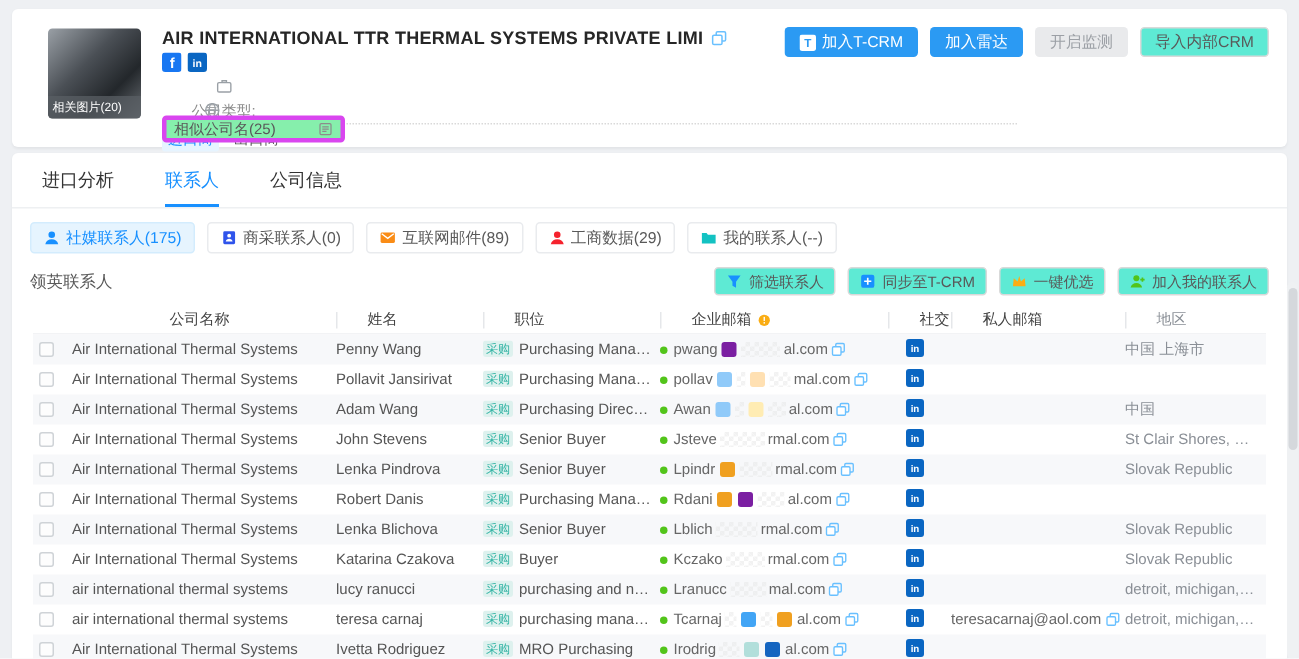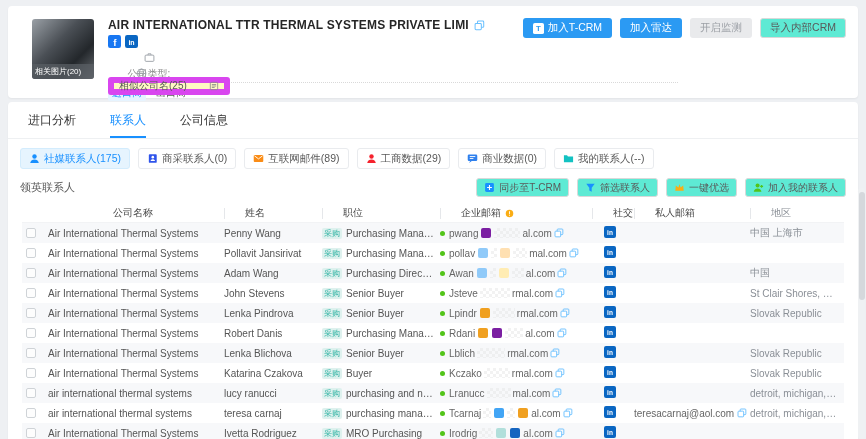--- a/index.html
+++ b/index.html
@@ -17,21 +17,21 @@
   .social-row { position:absolute; left:100px; top:29px; display:flex; gap:4px; }
   .social-row .icon { cursor:pointer; }
   .meta-row { position:absolute; left:100px; display:flex; align-items:center; gap:4px; font-size:10px; color:#8c8c8c;flex-direction:column; }
   .meta-row.r1 { top:46px; }
   .meta-row.r2 { top:62px; }
   .meta-value { color:#595959; }
   .type-chip { padding:1px 4px; border-radius:2px; color:#595959; }
   .type-chip.on { background:#e6f4ff; color:#1890ff; }
   .meta-sep { color:#e0e0e0; margin:0 6px; }
   .dotted { position:absolute; left:100px; right:180px; top:76px; border-top:1px dotted #d9d9d9; }
-  .similar-input { position:absolute; left:100px; top:71px; width:122px; height:18px; background:#fef9c3; border:6px solid #d946ef; border-radius:3px;
+  .similar-input { position:absolute; left:100px; top:71px; width:122px; height:18px; background:#86efac; border:3px solid #d946ef; border-radius:3px;
                    display:flex; align-items:center; justify-content:space-between; padding:0 5px; font-size:10px; color:#595959; cursor:pointer; }
   .head-actions { position:absolute; right:12px; top:12px; display:flex; gap:8px; }
   .btn { height:20px; display:flex; align-items:center; gap:4px; padding:0 9px; border-radius:3px; font-size:10.5px; cursor:pointer; border:1px solid transparent; white-space:nowrap; }
   .btn.primary { background:#2b9af3; color:#fff; }
   .btn.disabled { background:#e9eaec; color:#9ca0a6; }
   .btn.default { background:#5eead4; color:#595959; border-color:#d9d9d9; }
 
   
   .body-card { top:102px; height:400px; }
   .tabs { display:flex; gap:34px; padding:10px 20px 0; border-bottom:1px solid #eef0f2; }
@@ -222,56 +222,45 @@
             <svg width="11" height="11" viewBox="0 0 12 12">
               <circle cx="6" cy="3.8" r="2.4" fill="#f5222d"></circle>
               <path d="M1.3 10.8c.5-2.5 2.4-3.7 4.7-3.7s4.2 1.2 4.7 3.7z" fill="#f5222d"></path>
             </svg>
           </span>
           <span>工商数据(29)</span>
         </div>
         <div class="chip">
           <span class="icon">
             <svg width="11" height="11" viewBox="0 0 12 12">
-              <rect x="0.8" y="1.6" width="10.4" height="7.2" rx="1.4" fill="#2f80ed"></rect>
-              <path d="M3.4 8.6 2.2 11l3-2.4z" fill="#2f80ed"></path>
-              <rect x="3" y="3.4" width="6" height="1" fill="#fff"></rect>
-              <rect x="3" y="5.4" width="4" height="1" fill="#fff"></rect>
-            </svg>
-          </span>
-          <span>商业数据(0)</span>
-        </div>
-        <div class="chip">
-          <span class="icon">
-            <svg width="11" height="11" viewBox="0 0 12 12">
               <path d="M1 2.5h3.4l1 1.3H11v6.4H1z" fill="#13c2c2"></path>
             </svg>
           </span>
           <span>我的联系人(--)</span>
         </div>
       </div>
     <div class="table-toolbar">
       <span class="section-label">领英联系人</span>
       <div class="toolbar-btns" id="toolbar-btns">
           <div class="btn default">
             <span class="icon">
               <svg width="11" height="11" viewBox="0 0 12 12">
-                <rect x="1.2" y="1.2" width="9.6" height="9.6" rx="1.6" fill="#1890ff"></rect>
-                <path d="M6 3.4v5.2M3.4 6h5.2" stroke="#fff" stroke-width="1.2"></path>
-              </svg>
-            </span>
-            <span>同步至T-CRM</span>
+                <path d="M1.4 1.8h9.2L7.3 6.3v4.4L4.7 9.2V6.3z" fill="#1890ff"></path>
+              </svg>
+            </span>
+            <span>筛选联系人</span>
           </div>
           <div class="btn default">
             <span class="icon">
               <svg width="11" height="11" viewBox="0 0 12 12">
-                <path d="M1.4 1.8h9.2L7.3 6.3v4.4L4.7 9.2V6.3z" fill="#1890ff"></path>
-              </svg>
-            </span>
-            <span>筛选联系人</span>
+                <rect x="1.2" y="1.2" width="9.6" height="9.6" rx="1.6" fill="#1890ff"></rect>
+                <path d="M6 3.4v5.2M3.4 6h5.2" stroke="#fff" stroke-width="1.2"></path>
+              </svg>
+            </span>
+            <span>同步至T-CRM</span>
           </div>
           <div class="btn default">
             <span class="icon">
               <svg width="11" height="11" viewBox="0 0 12 12">
                 <path d="M1.4 9.6 2 3.8l2.8 2.3L6 2.2l1.2 3.9L10 3.8l.6 5.8z" fill="#faad14"></path>
               </svg>
             </span>
             <span>一键优选</span>
           </div>
           <div class="btn default">

